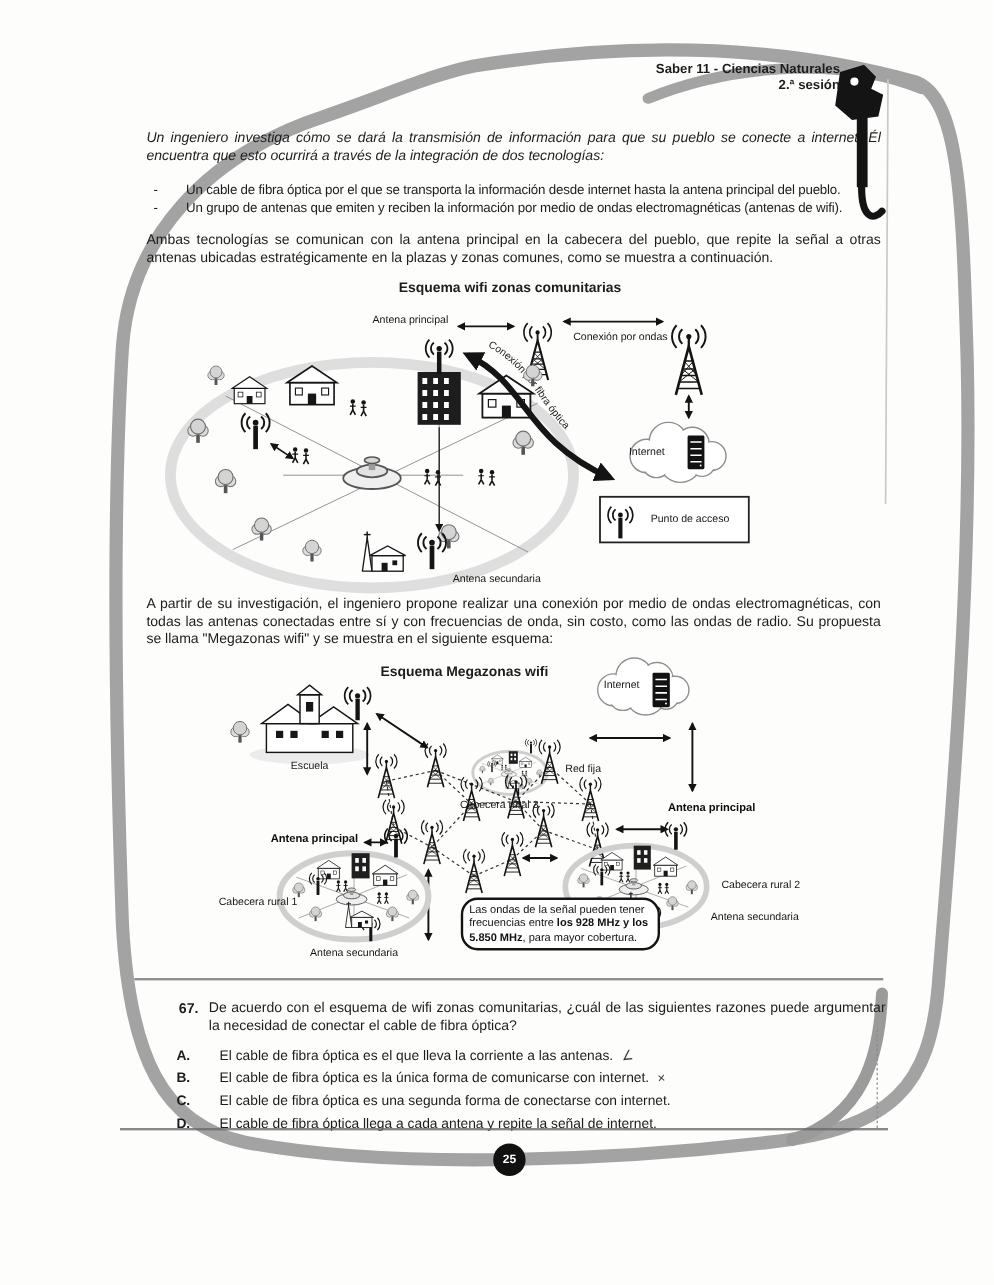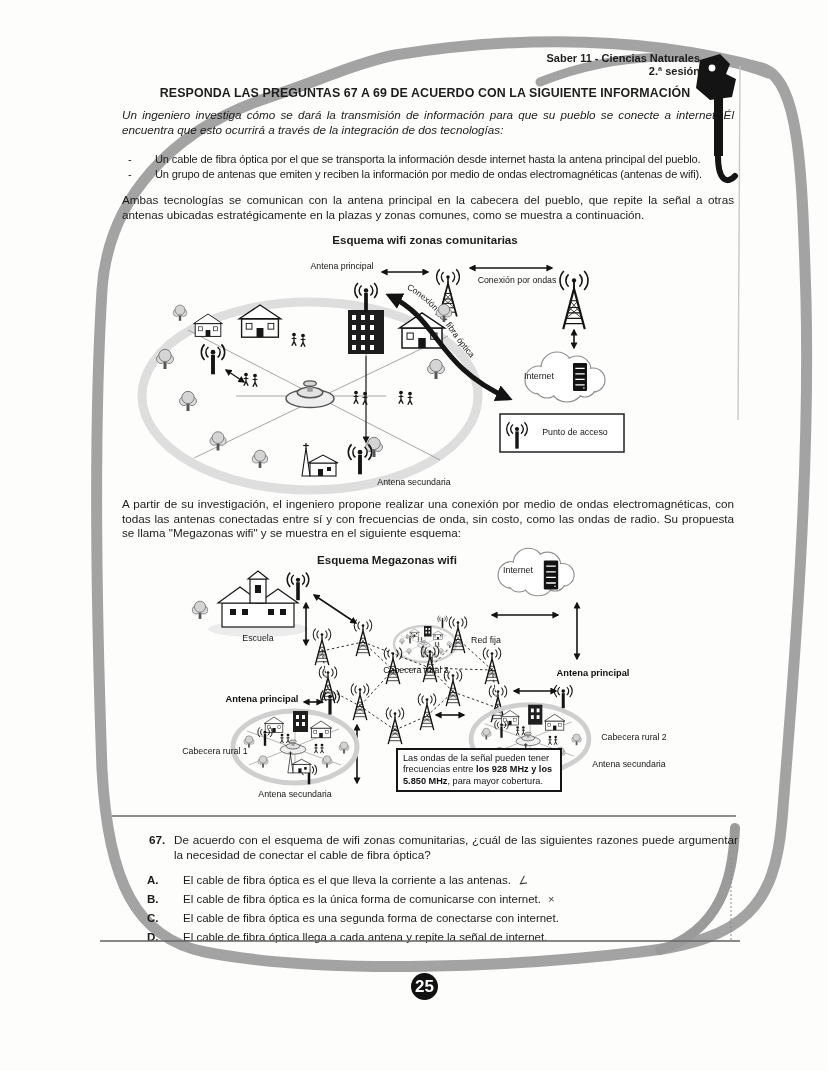--- a/index.html
+++ b/index.html
@@ -14,21 +14,21 @@
   .banner{font-size:12.4px;font-weight:bold;letter-spacing:0.1px;}
   .dg-title{font-size:11.6px;font-weight:bold;}
   .lbl{font-size:8.8px;line-height:10px;text-align:center;color:#151515;}
   .lbl-b{font-size:9.3px;line-height:10px;text-align:center;color:#0d0d0d;font-weight:bold;}
   .opt-row{display:flex;font-size:11.5px;line-height:19px;}
   .opt-letter{width:36px;flex:none;font-weight:bold;}
   .opt-mark{margin-left:7px;color:#3a3a3a;font-size:11px;transform:rotate(-6deg);display:inline-block;}
   .note-box{border:2px solid #141414;background:#fff;font-size:9.2px;line-height:11.3px;padding:3px 5px;color:#111;}
   .rule{background:#6a6a6a;}
   .page-badge{width:27px;height:27px;border-radius:50%;background:#111;color:#fff;
-              font-size:17px;font-weight:bold;display:flex;align-items:center;justify-content:center;margin-top:20px;}
+              font-size:10px;font-weight:bold;display:flex;align-items:center;justify-content:center;}
   svg text{font-family:"Liberation Sans","DejaVu Sans",sans-serif;}
   .header-right{font-size:11px;font-weight:bold;line-height:13px;text-align:right;}
 </style>
 </head>
 <body>
 
 <div id="canvas">
 
   <svg width="0" height="0" style="position:absolute" aria-hidden="true">
     <defs>
@@ -133,21 +133,20 @@
     <circle cx="22" cy="16" r="3.4" fill="#fff"></circle>
     <rect x="24" y="46" width="9" height="58" fill="#141414"></rect>
     <path d="M28,104 C 28,130 38,132 45,124" fill="none" stroke="#141414" stroke-width="6" stroke-linecap="round"></path>
   </svg>
 
   <div class="abs header-right" style="left:400px;top:52px;width:300px;">
     <div>Saber 11 - Ciencias Naturales</div>
     <div>2.ª sesión</div>
   </div>
 
-  <div class="abs ctr banner" style="left:118px;top:86px;width:614px;">RESPONDA LAS PREGUNTAS 67 A 69 DE ACUERDO CON LA SIGUIENTE INFORMACIÓN</div>
 
   <div class="abs body-text" style="left:122px;top:108px;width:612px;font-style:italic;">Un ingeniero investiga cómo se dará la transmisión de información para que su pueblo se conecte a internet. Él encuentra que esto ocurrirá a través de la integración de dos tecnologías:</div>
 
   <div class="abs" style="left:128px;top:152px;width:606px;">
     <div class="bullet-row">
       <span class="bullet-dash">-</span>
       <span>Un cable de fibra óptica por el que se transporta la información desde internet hasta la antena principal del pueblo.</span>
     </div>
     <div class="bullet-row">
       <span class="bullet-dash">-</span>
@@ -344,21 +343,21 @@
     <div class="abs lbl" style="left:104px;top:88px;width:72px;">Escuela</div>
     <div class="abs lbl" style="left:254px;top:72px;width:88px;margin-top:48px;">Cabecera rural 3</div>
     <div class="abs lbl" style="left:344px;top:90px;width:48px;">Red fija</div>
     <div class="abs lbl-b" style="left:100px;top:149px;width:88px;">Antena principal</div>
     <div class="abs lbl-b" style="left:433px;top:123px;width:84px;">Antena principal</div>
     <div class="abs lbl" style="left:56px;top:201px;width:82px;">Cabecera rural 1</div>
     <div class="abs lbl" style="left:474px;top:187px;width:84px;">Cabecera rural 2</div>
     <div class="abs lbl" style="left:132px;top:244px;width:90px;">Antena secundaria</div>
     <div class="abs lbl" style="left:466px;top:214px;width:90px;">Antena secundaria</div>
     
-    <div class="abs note-box" style="left:278px;top:203px;width:152px;">
+    <div class="abs note-box" style="left:266px;top:203px;width:152px;border-radius:14px;">
       <span>Las ondas de la señal pueden tener frecuencias entre </span><span class="b">los 928 MHz y los 5.850 MHz</span><span>, para mayor cobertura.</span>
     </div>
   </div>
 
   <div class="abs rule" style="left:112px;top:815px;width:624px;height:2px;opacity:.75;"></div>
 
   <div class="abs" style="left:122px;top:833px;width:616px;">
     <div style="display:flex;margin-left:27px;">
       <div class="b" style="width:25px;flex:none;font-size:11.8px;line-height:14.6px;">67.</div>
       <div class="body-text" style="width:591px;">De acuerdo con el esquema de wifi zonas comunitarias, ¿cuál de las siguientes razones puede argumentar la necesidad de conectar el cable de fibra óptica?</div>

